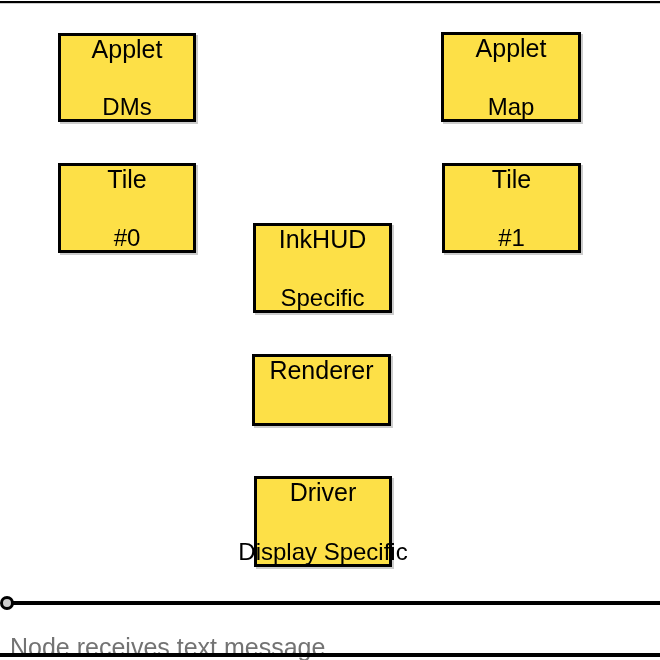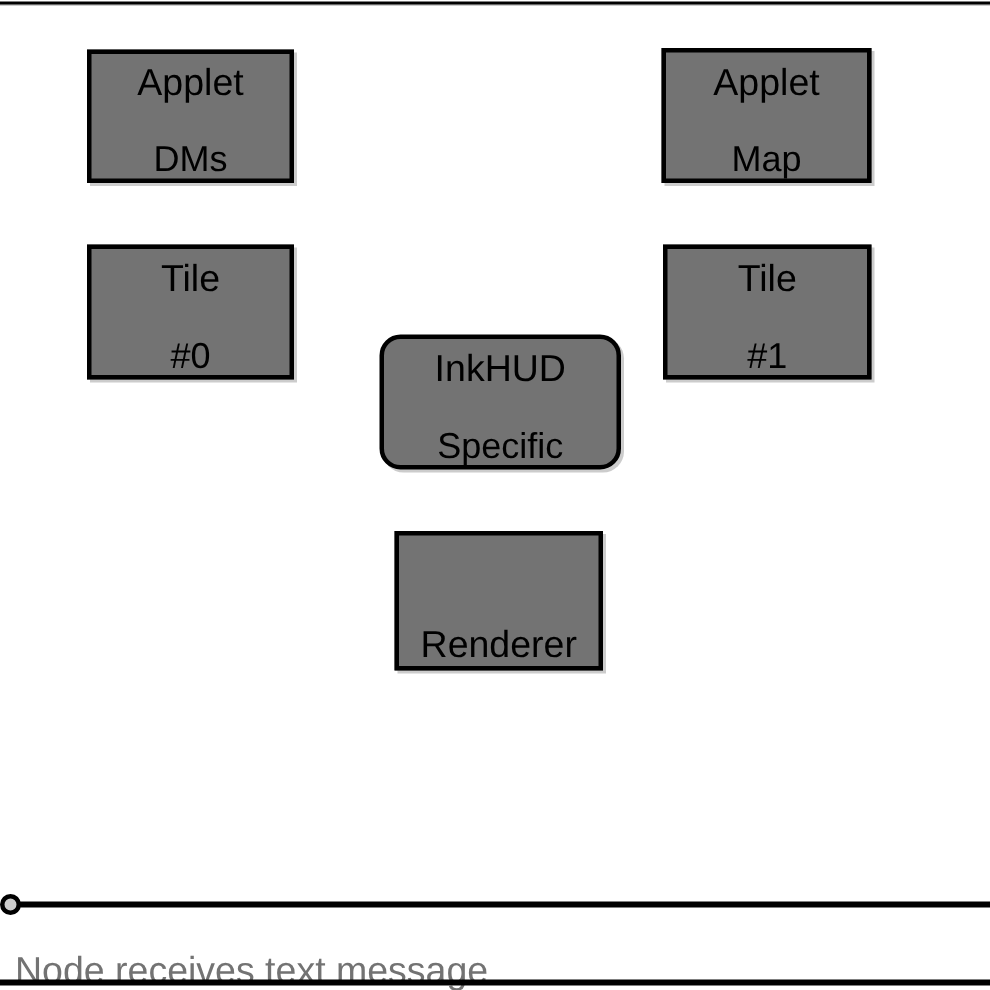--- a/index.html
+++ b/index.html
@@ -26,48 +26,48 @@
     height: 2px;
     box-shadow: 0 1px 0 #cccccc;
   }
   #bottom-rule {
     top: 653px;
     height: 4px;
   }
   .node-box {
     position: absolute;
     box-sizing: border-box;
-    background: #737373;
+    background: #fde047;
     border: 3px solid #000000;
     box-shadow: 2px 2px 0 #cccccc;
     display: flex;
     flex-direction: column;
     align-items: center;
-    justify-content: flex-end;
-    gap: 24px;
+    justify-content: space-between;
+    gap: 13px;
     text-align: center;
   }
   .node-title {
     font-size: 25px;
     line-height: 1.1;
     color: #000000;
     white-space: nowrap;
   }
   .node-subtitle {
     font-size: 24px;
     line-height: 1.05;
     color: #000000;
     white-space: nowrap;
   }
   #box-applet-dms { left: 58px;  top: 33px;  width: 138px; height: 89px; }
   #box-applet-map { left: 441px; top: 32px;  width: 140px; height: 90px; }
   #box-tile-0     { left: 58px;  top: 163px; width: 138px; height: 90px; }
   #box-tile-1     { left: 442px; top: 163px; width: 139px; height: 90px; }
-  #box-inkhud     { left: 253px; top: 223px; width: 161px; height: 90px; border-radius: 14px; }
-  #box-renderer   { left: 263px; top: 354px; width: 139px; height: 93px; }
+  #box-inkhud     { left: 253px; top: 223px; width: 139px; height: 90px; }
+  #box-renderer   { left: 252px; top: 354px; width: 139px; height: 72px; }
   #box-driver     { left: 254px; top: 476px; width: 138px; height: 91px; }
   #timeline-line {
     position: absolute;
     left: 13px;
     top: 601px;
     width: 647px;
     height: 4px;
     background: #000000;
   }
   #timeline-dot {
@@ -119,20 +119,24 @@
 
   <div id="box-inkhud" class="node-box">
     <div class="node-title">InkHUD</div>
     <div class="node-subtitle">Specific</div>
   </div>
 
   <div id="box-renderer" class="node-box">
     <div class="node-title">Renderer</div>
   </div>
 
+  <div id="box-driver" class="node-box">
+    <div class="node-title">Driver</div>
+    <div class="node-subtitle">Display Specific</div>
+  </div>
 
   <div id="timeline-line"></div>
   <div id="timeline-dot"></div>
   <div id="timeline-caption">Node receives text message</div>
 
   <div id="bottom-rule" class="rule"></div>
 
 </div>
 
 </body></html>

